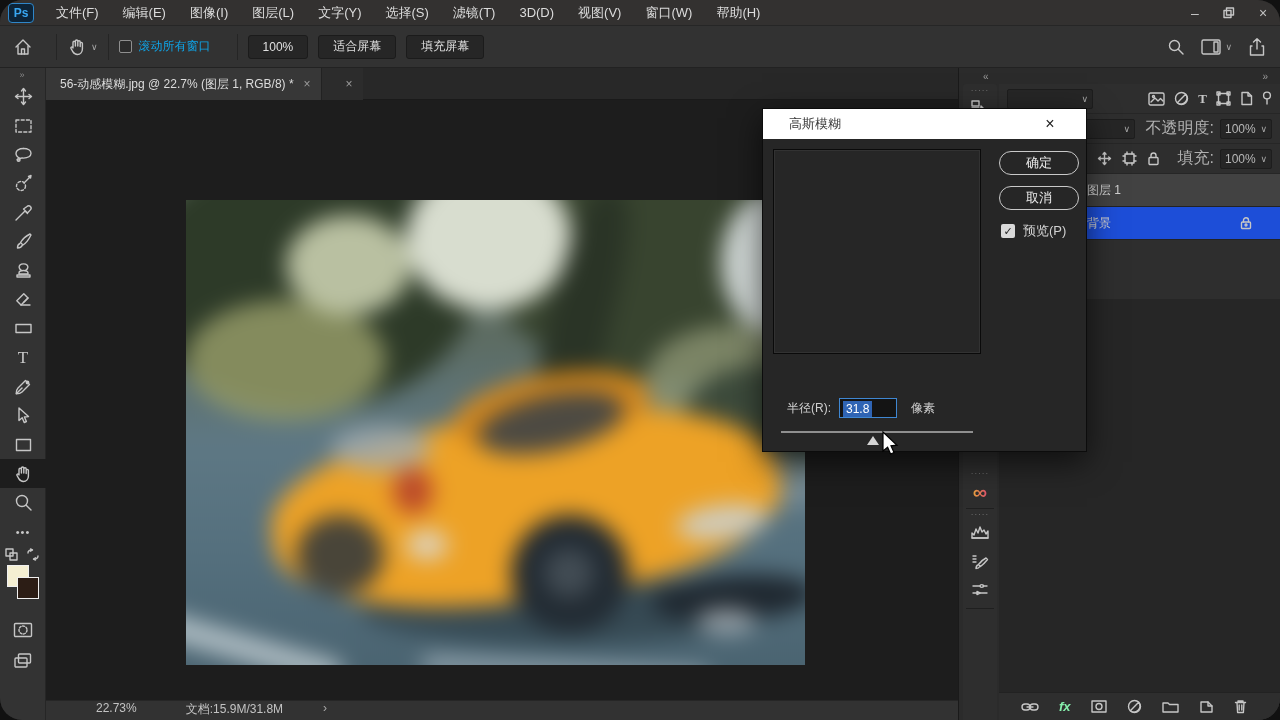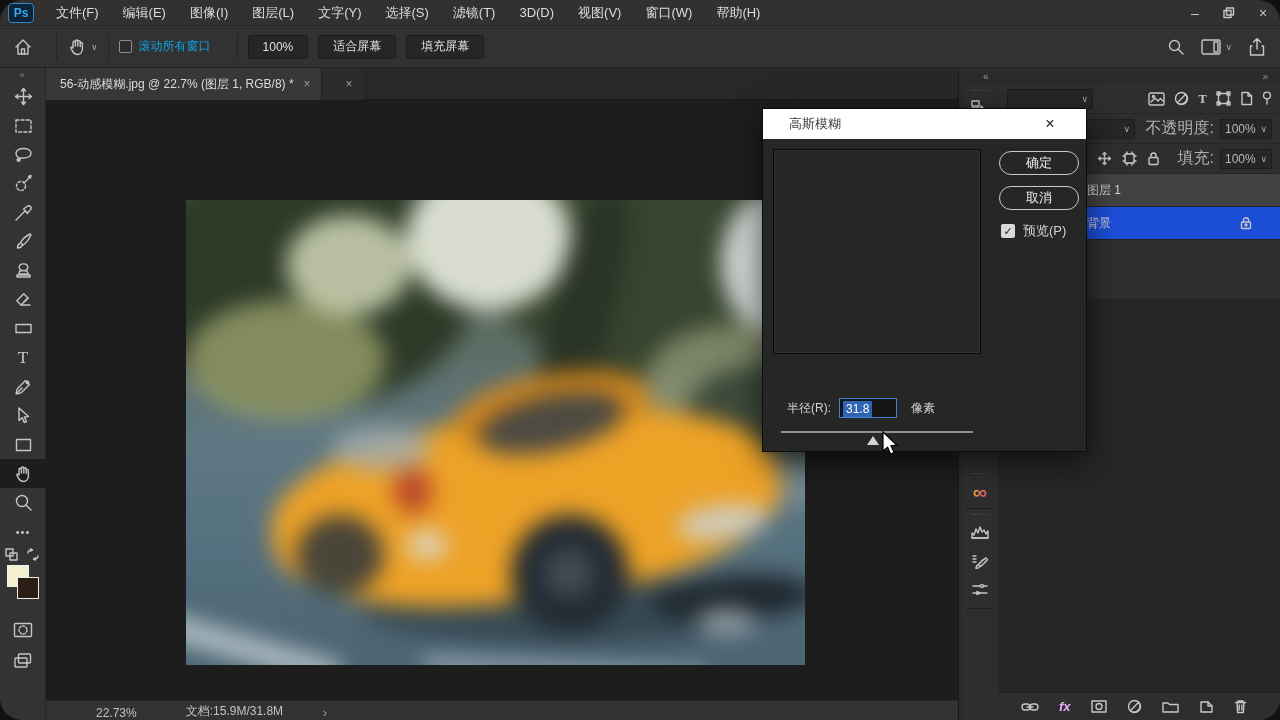--- a/index.html
+++ b/index.html
@@ -45,21 +45,21 @@
 
   
   .docarea { position:absolute; left:46px; top:68px; width:912px; bottom:0; background:#1d1d1d; }
   .tabbar { position:absolute; left:0; top:0; right:0; height:32px; background:#282828; display:flex; border-bottom:1px solid #1a1a1a; }
   .doc-tab { height:32px; display:flex; align-items:center; padding:0 10px 0 14px; font-size:12px; max-width:300px; }
   .doc-tab .x { margin-left:10px; font-size:12px; color:#9a9a9a; }
   .doc-tab.active { background:#373737; color:#dcdcdc; }
   .doc-tab.inactive { background:#2c2c2c; color:#9f9f9f; border-left:1px solid #222; }
   .canvas { position:absolute; left:0; top:32px; right:0; bottom:20px; background:#1d1d1d; }
   .statusbar { position:absolute; left:0; bottom:0; right:0; height:20px; background:#323232;
-    border-top:1px solid #262626; display:flex; align-items:flex-end; font-size:12px; color:#c3c3c3; }
+    border-top:1px solid #262626; display:flex; align-items:flex-start; font-size:12px; color:#c3c3c3; }
 
   
   .photo { position:absolute; left:140px; top:100px; width:619px; height:465px; overflow:hidden; background:#5a6d72; }
   .blobs { position:absolute; inset:-30px; filter:blur(11px); }
   .blobs div { position:absolute; border-radius:50%; }
 
   
   .dock { position:absolute; left:958px; top:68px; width:322px; bottom:0; background:#2b2b2b; border-left:1px solid #1a1a1a; }
   .dock-collapse { height:16px; display:flex; align-items:center; justify-content:space-between; padding:0 12px 0 24px; color:#9a9a9a; font-size:10px; }
   .strip { position:absolute; left:4px; top:16px; width:34px; bottom:0; background:#2e2e2e; border-radius:3px 3px 0 0; }
@@ -78,21 +78,21 @@
     display:flex; align-items:center; justify-content:flex-end; padding:0 4px; color:#b8b8b8; font-size:12px; }
   .plabel { color:#b0b0b0; font-size:16px; }
   .ficons { margin-left:auto; display:flex; align-items:center; gap:9px; }
   .layer-row { height:33px; display:flex; align-items:center; border-bottom:1px solid #232323; font-size:12px; color:#d0d0d0; }
   .layer-row.selected { background:#424242; }
   .layer-row.bgrow { background:#1d4ed8; }
   .layer-name { padding-left:88px; }
   .panel-empty { position:absolute; left:0; right:0; top:215px; bottom:28px; background:#262626; }
   .dock-bottom { position:absolute; left:0; right:0; bottom:0; height:28px; background:#2e2e2e;
     border-top:1px solid #222; display:flex; align-items:center; gap:20px; padding-left:22px; }
-  .fx { font-style:italic; color:#f0abfc; font-size:13px; font-weight:bold; }
+  .fx { font-style:italic; color:#86efac; font-size:13px; font-weight:bold; }
 
   
   .dialog { position:absolute; left:762px; top:108px; width:325px; height:344px;
     background:#262626; border:1px solid #0c0c0c; box-shadow:0 10px 30px rgba(0,0,0,.6); }
   .dlg-title { height:30px; background:#ffffff; color:#3b3b3b; font-size:13px;
     display:flex; align-items:center; padding:0 26px; }
   .dlg-x { margin-left:auto; color:#222; font-size:16px; width:20px; text-align:center; }
   .dlg-preview { position:absolute; left:10px; top:40px; width:208px; height:205px;
     border:1px solid #0a0a0a; box-shadow:inset 0 0 0 1px rgba(255,255,255,.06);
     background:

